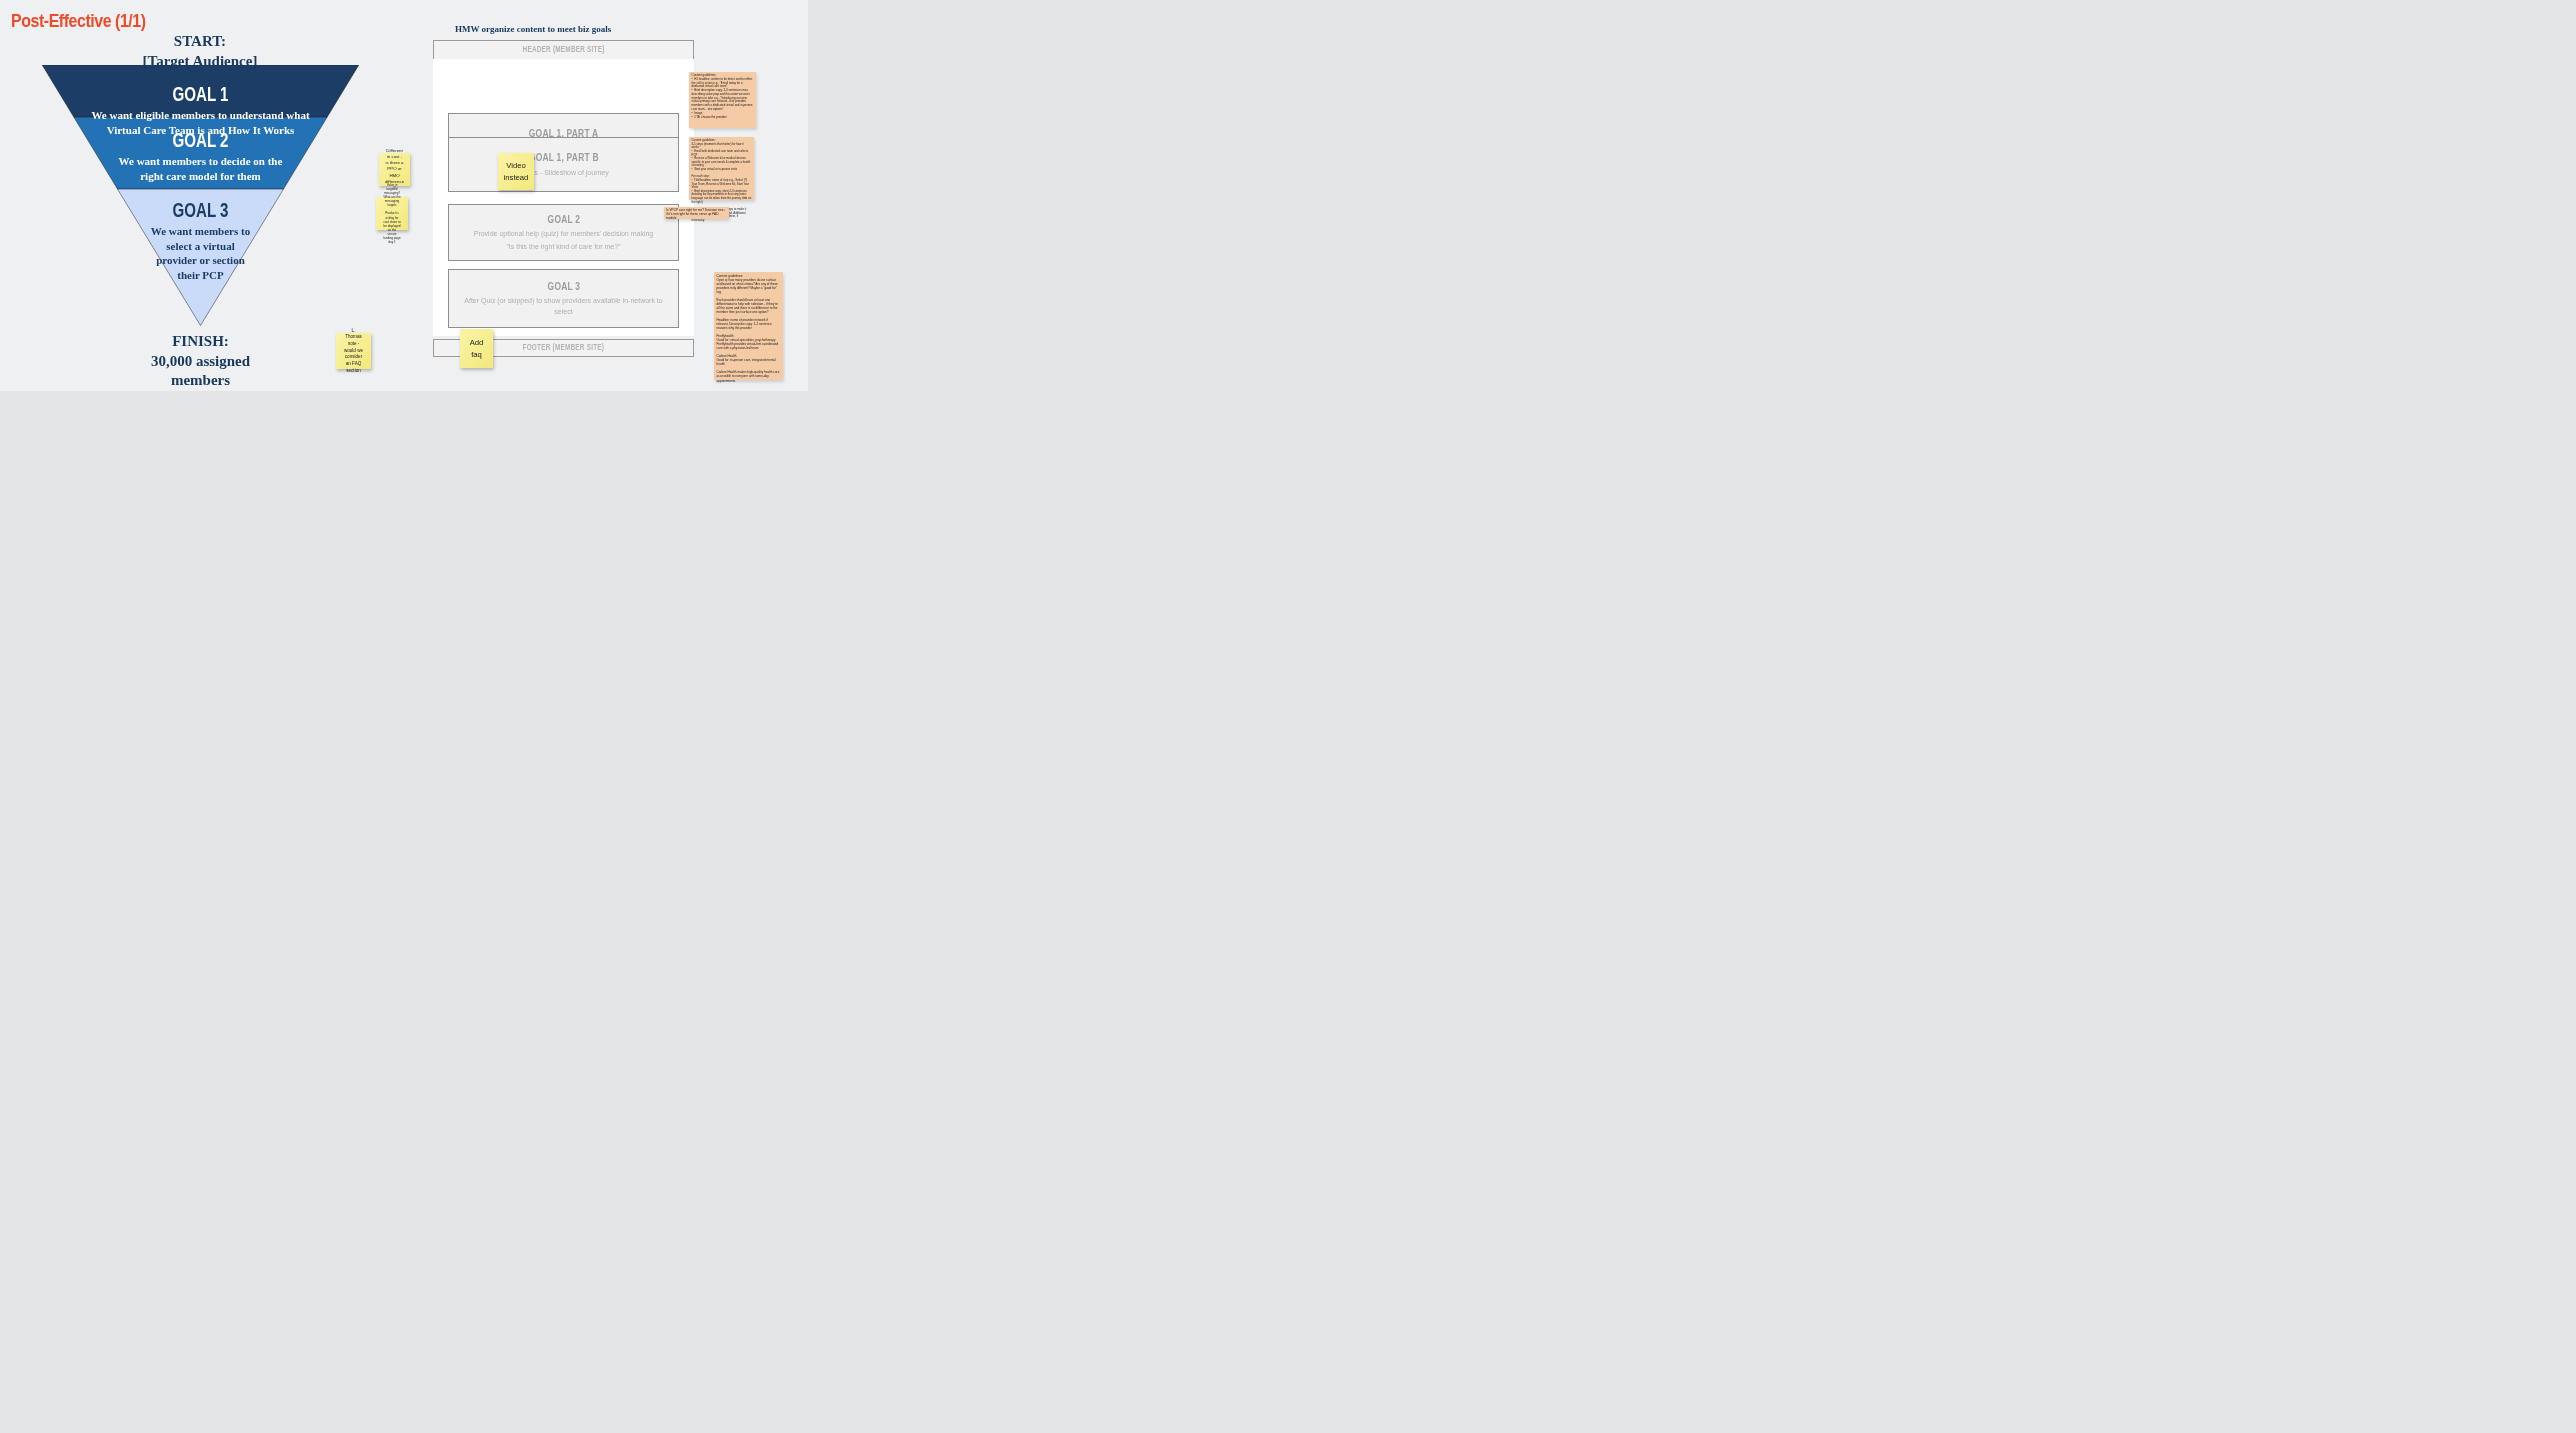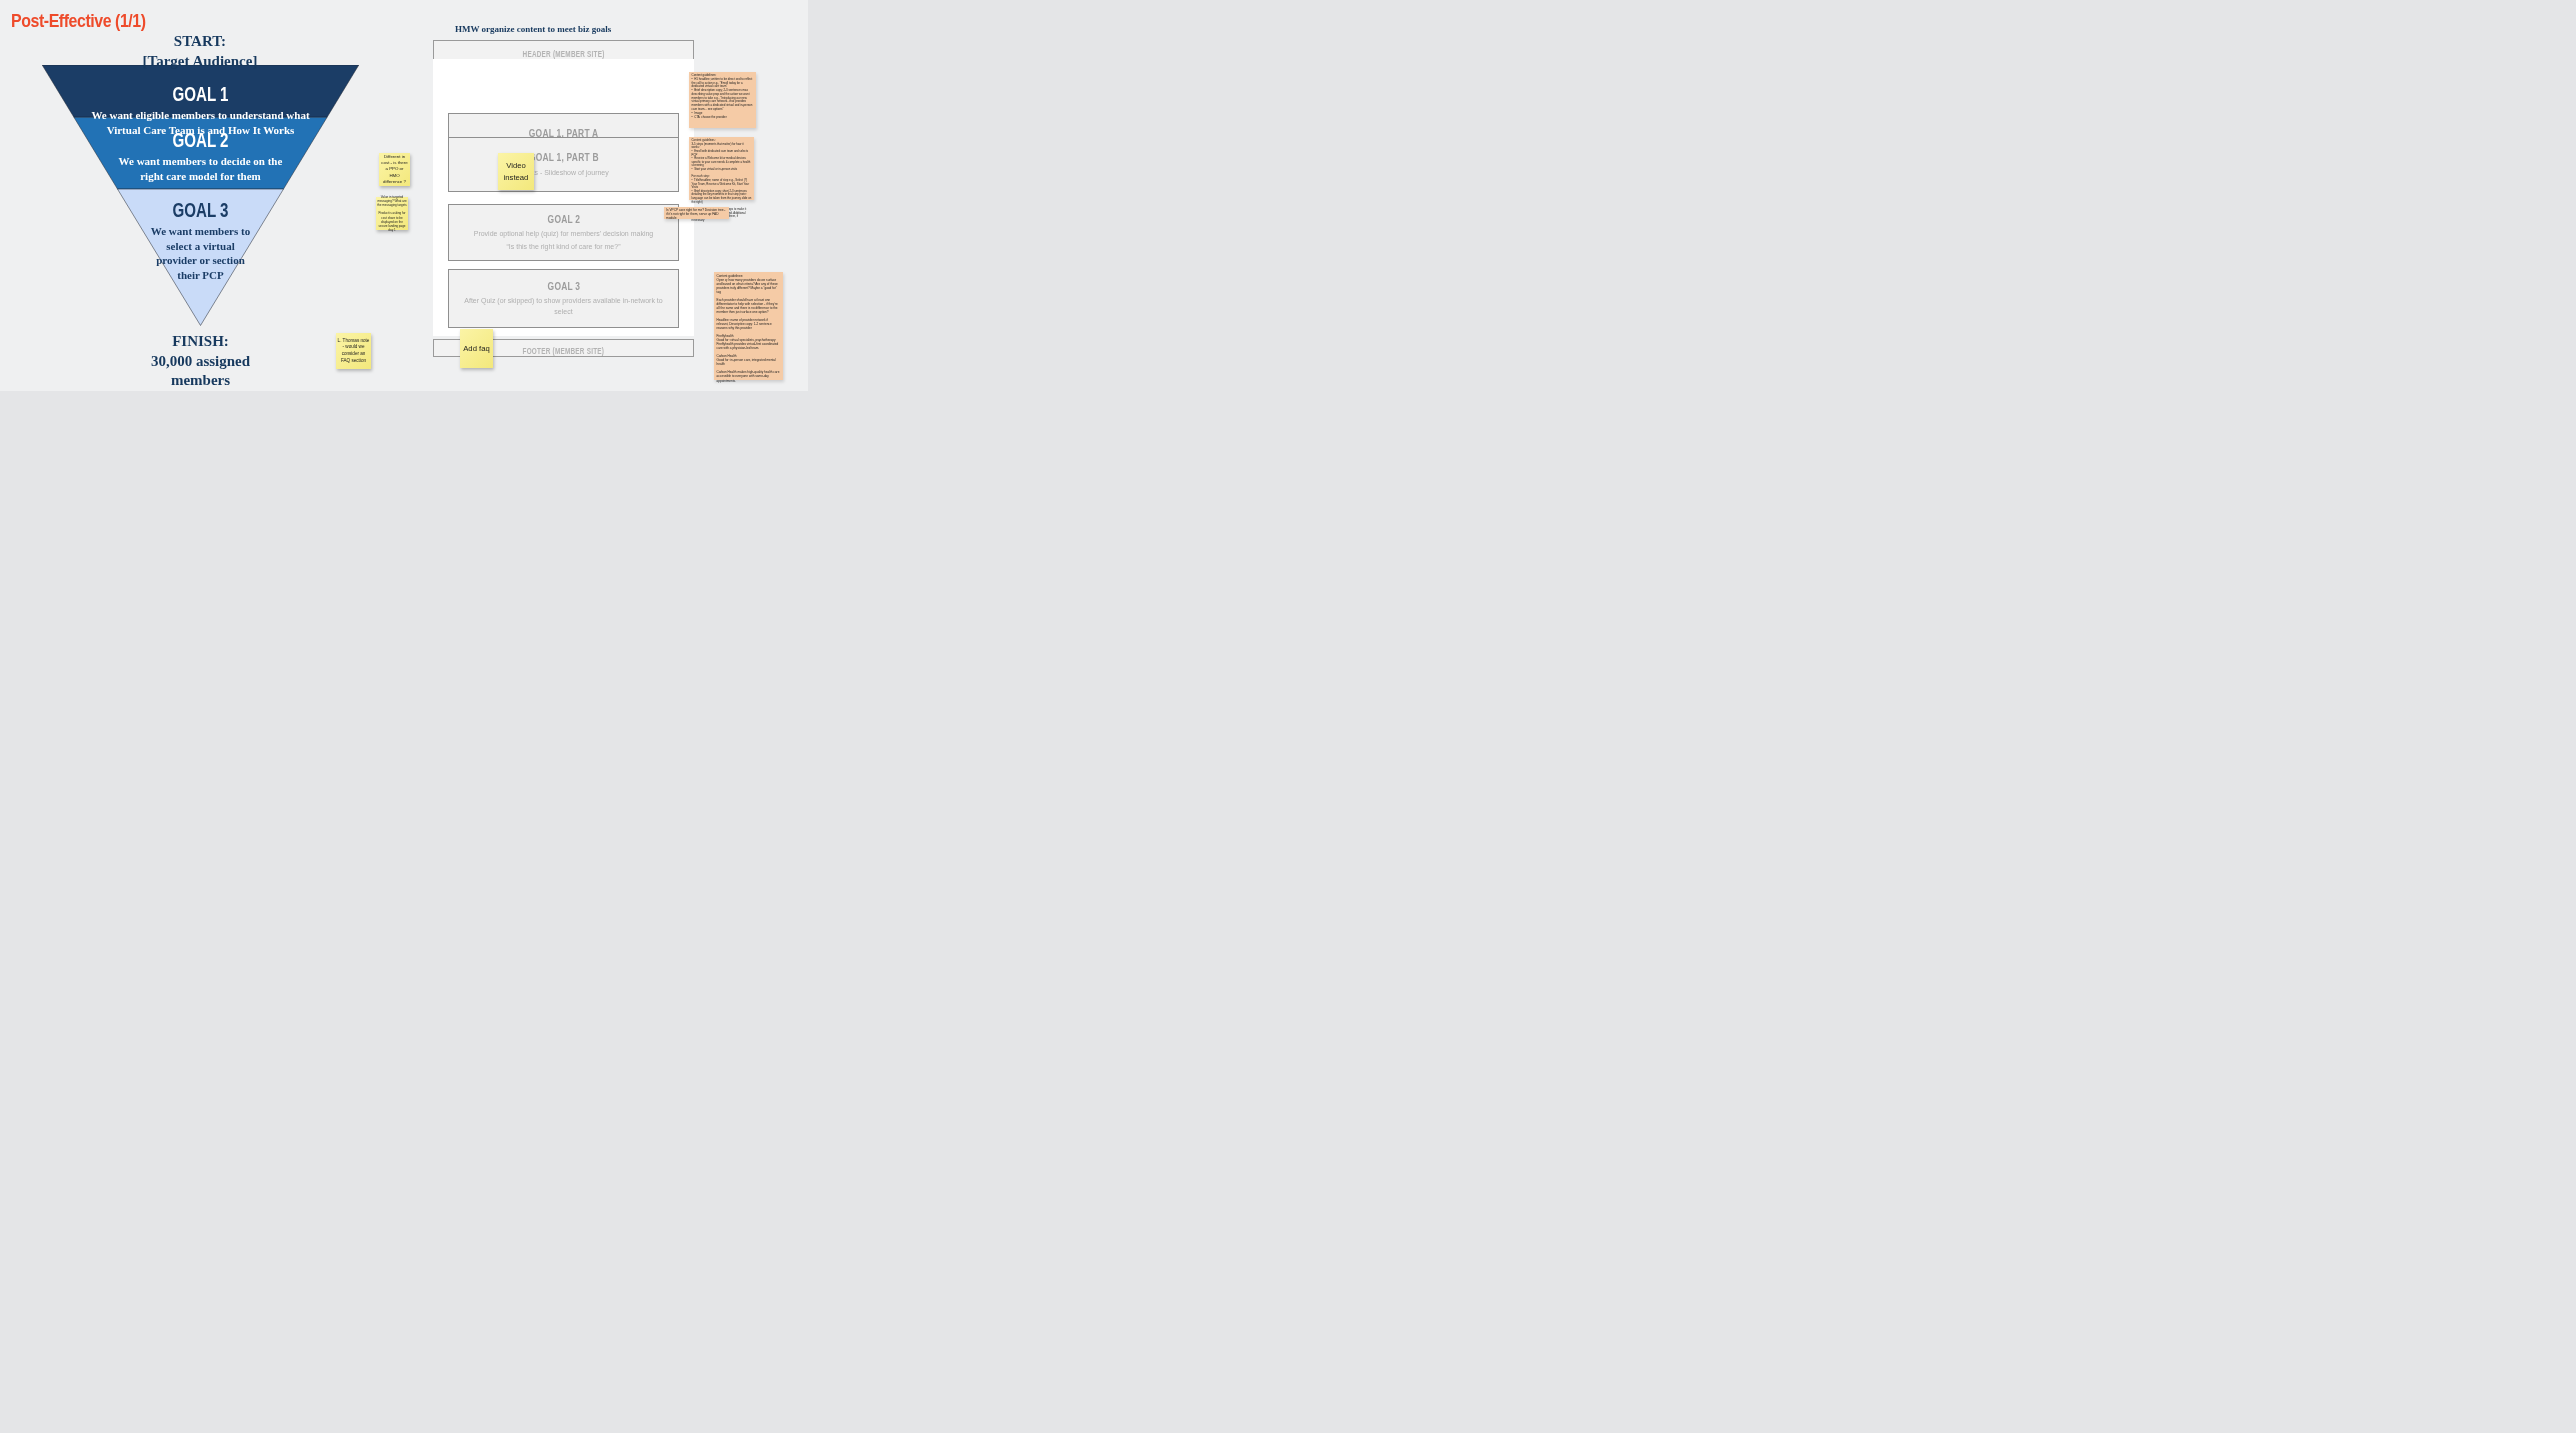--- a/index.html
+++ b/index.html
@@ -21,35 +21,35 @@
                 font-family:"Liberation Sans",sans-serif;}
   .goal-body{font-family:"Liberation Serif",serif;font-weight:bold;font-size:11px;
              line-height:1.32;margin-top:3.6px;}
   .c-white{color:#FFFFFF;} .c-navy{color:#1B3D66;}
 
   
   .wf-title{position:absolute;left:435px;top:24px;font-family:"Liberation Serif",serif;
             font-weight:bold;font-size:9px;color:#17395E;margin-left:20px;}
   .wf-panel{position:absolute;left:433px;top:59px;width:261px;height:277px;background:#FFFFFF;}
   .wf-bar{position:absolute;left:433px;width:261px;background:#F2F2F2;border:0.5px solid #9A9A9A;
-          display:flex;align-items:flex-end;justify-content:center;box-sizing:border-box;}
+          display:flex;align-items:center;justify-content:center;box-sizing:border-box;}
   .bar-label{color:#B3B3B3;font-size:8.2px;font-weight:bold;letter-spacing:0.3px;
              transform:scaleX(0.78);white-space:nowrap;}
   .wf-box{position:absolute;background:#F1F1F1;border:0.5px solid #8F8F8F;box-sizing:border-box;
           display:flex;flex-direction:column;align-items:center;justify-content:center;
           text-align:center;padding:0 12.4px;}
   .box-heading{color:#9C9C9C;font-size:10.8px;font-weight:bold;letter-spacing:0.3px;
                transform:scaleX(0.78);white-space:nowrap;}
   .box-sub{color:#AFAFAF;font-size:7px;margin-top:4.6px;line-height:1.5;}
 
   
   .sticky{position:absolute;background:linear-gradient(135deg,#FBF4A6 0%,#F3E87C 100%);
           box-shadow:1px 1.5px 3.1px rgba(0,0,0,0.25);color:#1d1d1d;
           display:flex;align-items:center;justify-content:center;text-align:center;
-          white-space:pre-wrap;z-index:5;box-sizing:border-box;padding:1px;}
+          white-space:pre-wrap;z-index:5;box-sizing:border-box;padding:7px;}
 
   
   .guide-note{position:absolute;background:#F5CBA6;box-shadow:1px 1.5px 3.1px rgba(0,0,0,0.15);
               color:#1c1c1c;text-align:left;white-space:pre-wrap;z-index:4;
               box-sizing:border-box;padding:2.1px 2.6px;line-height:1.3;}
 </style>
 </head>
 <body>
 
 <div class="canvas">

